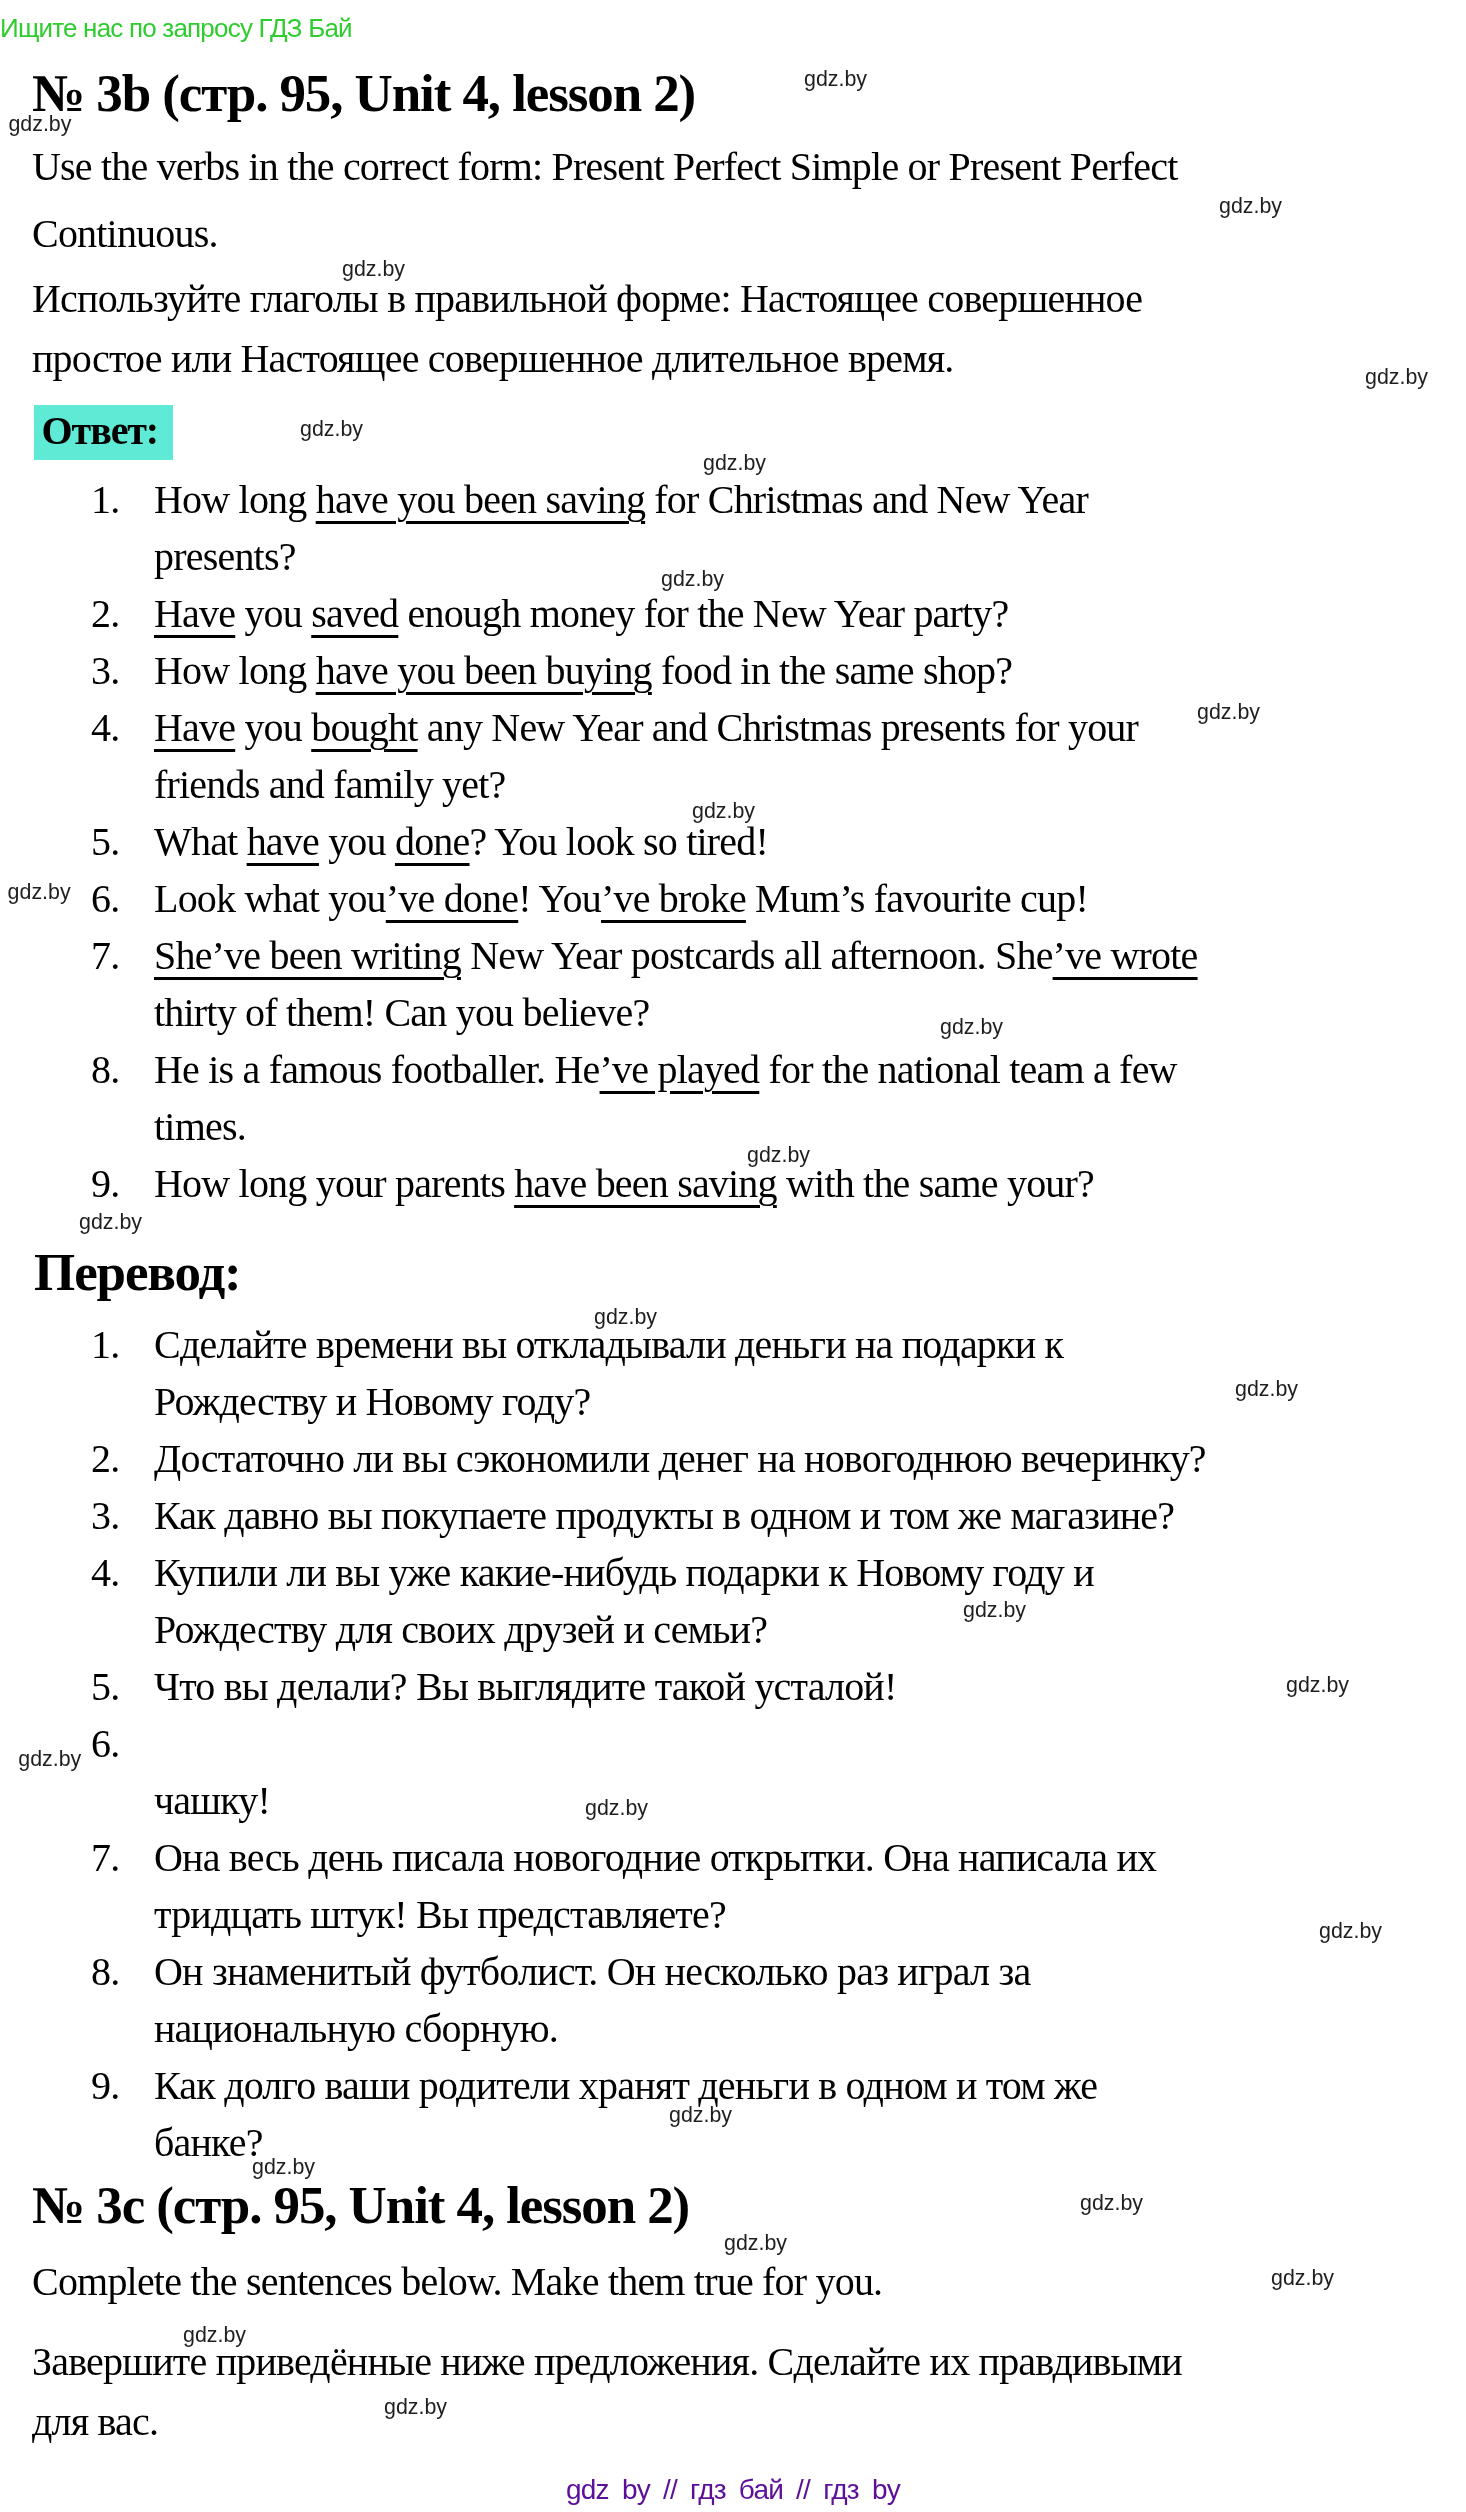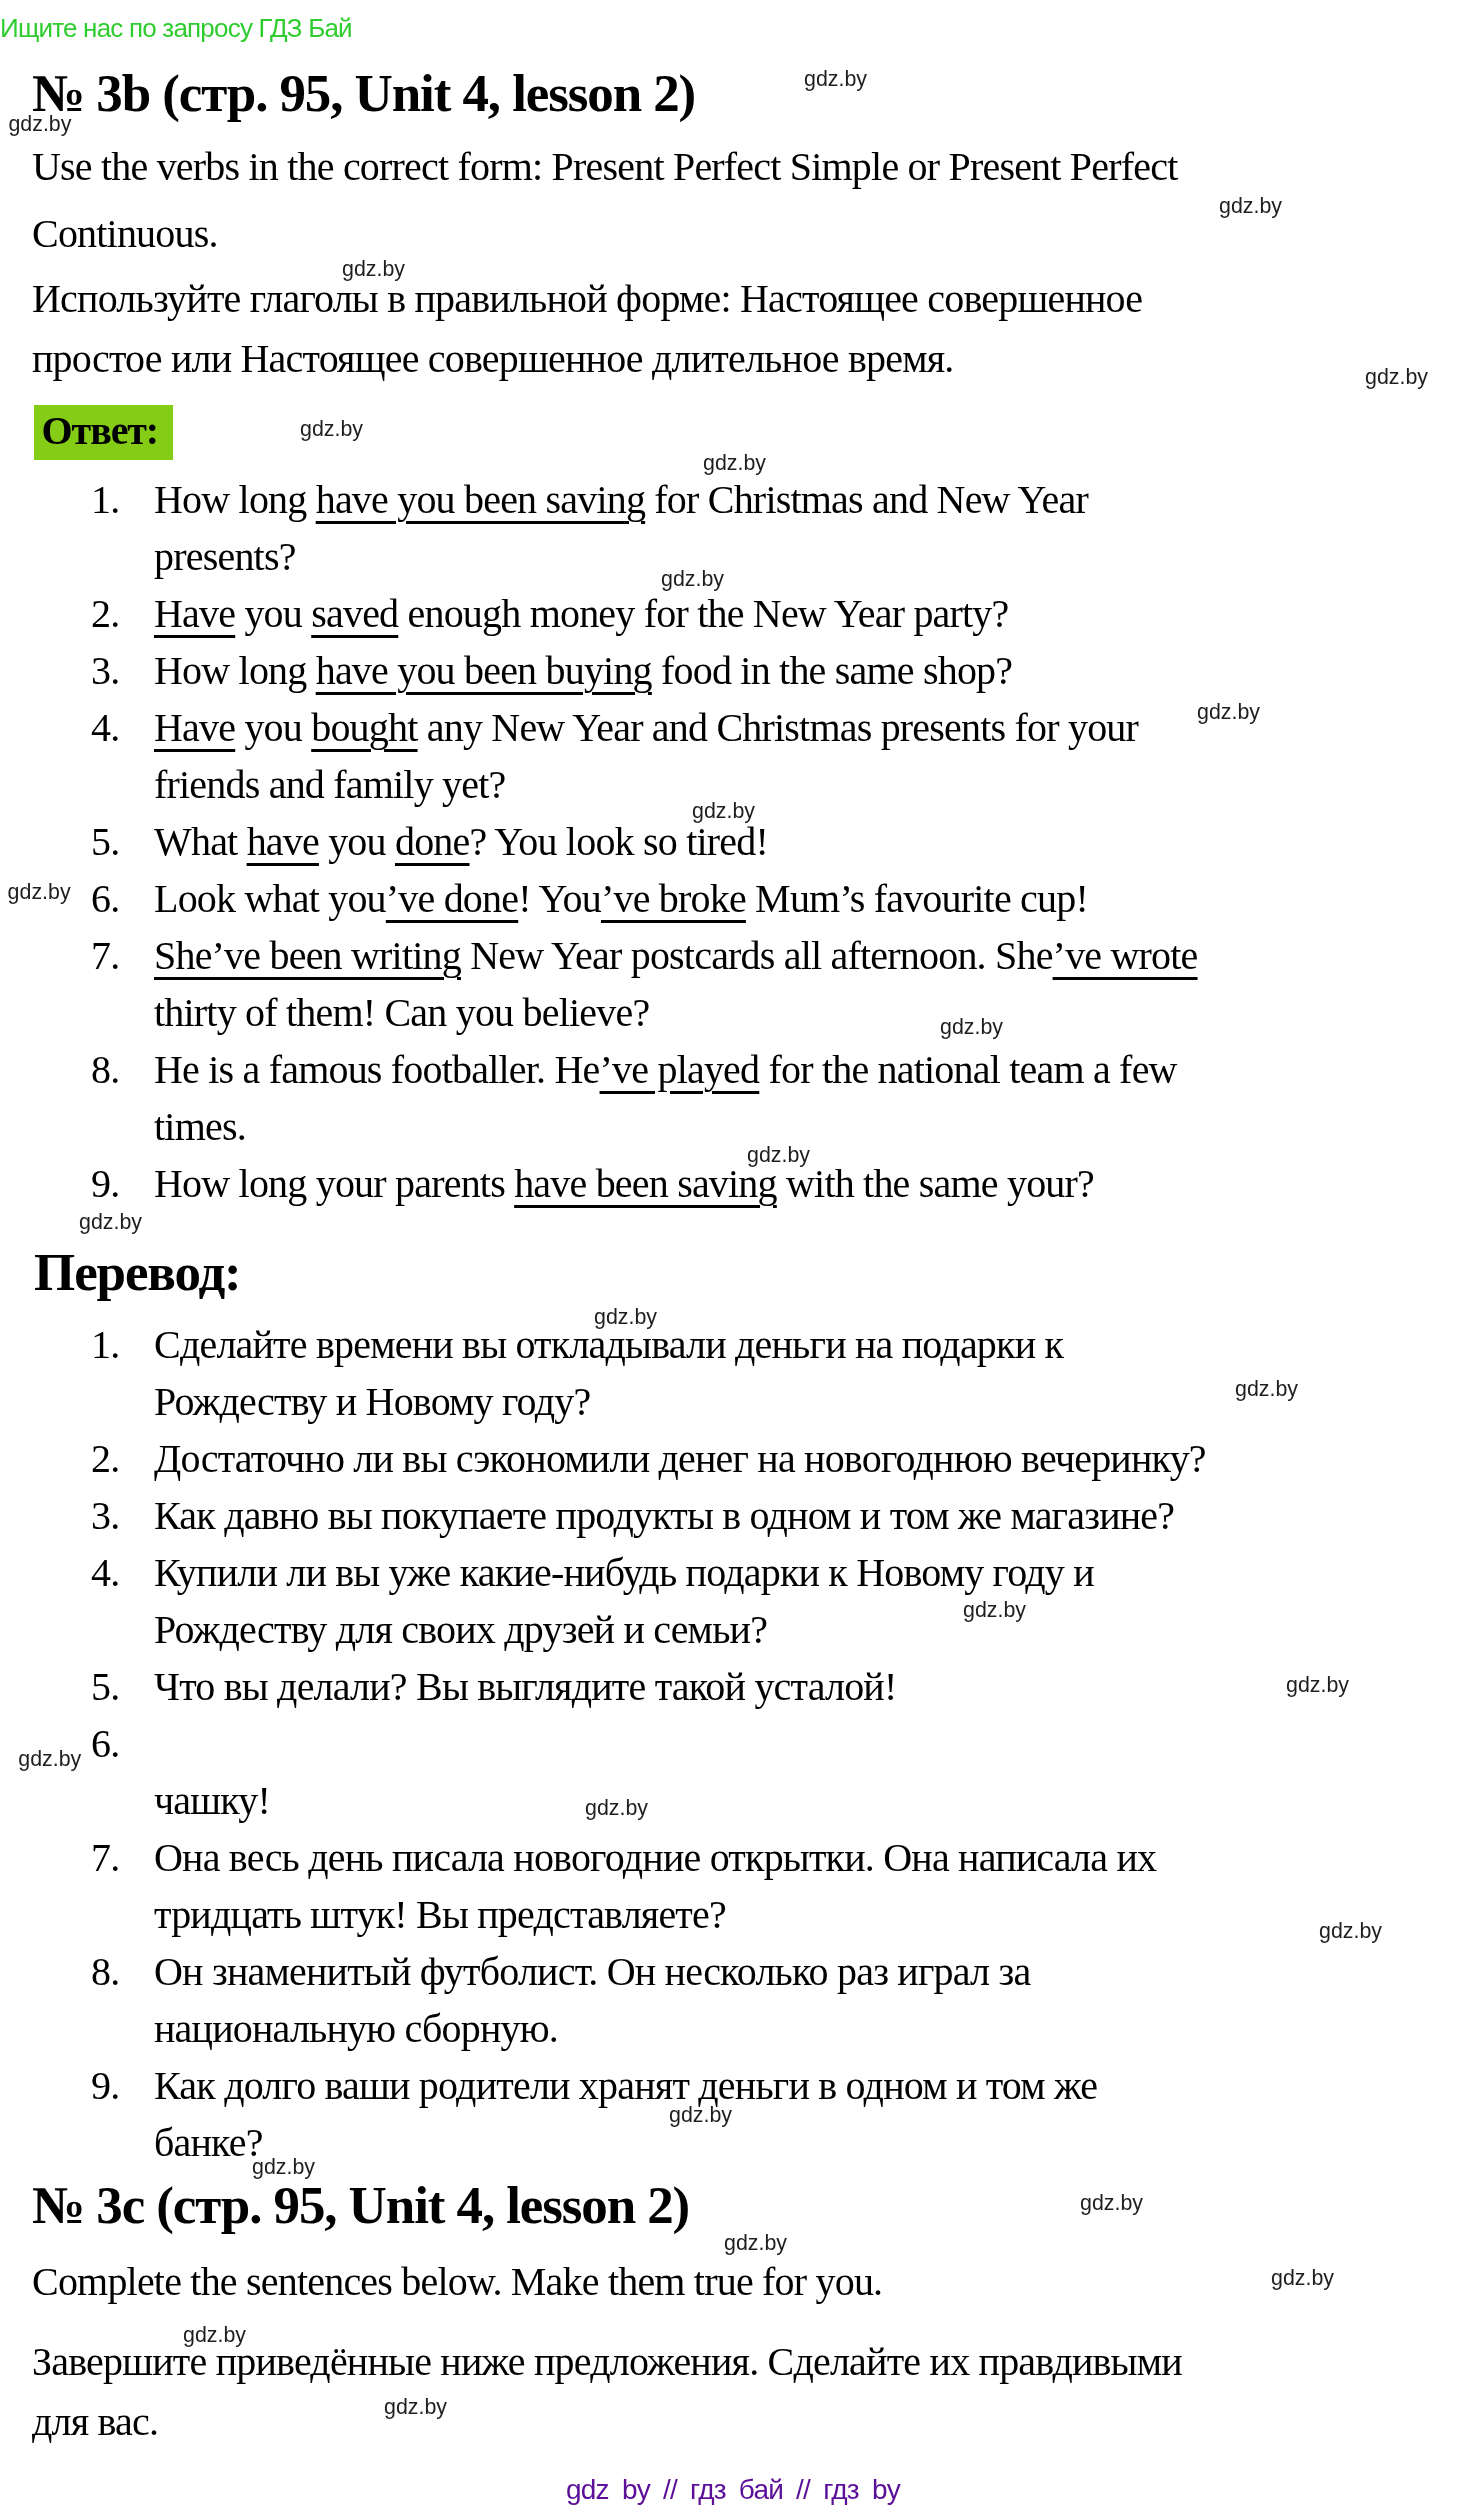--- a/index.html
+++ b/index.html
@@ -110,21 +110,21 @@
   <div class="task lh88" style="left:32px; top:133px;">
     <div class="tline">Use the verbs in the correct form: Present Perfect Simple or Present Perfect</div>
     <div class="tline">Continuous.</div>
   </div>
 
   <div class="task lh78" style="left:32px; top:269px;">
     <div class="tline">Используйте глаголы в правильной форме: Настоящее совершенное</div>
     <div class="tline">простое или Настоящее совершенное длительное время.</div>
   </div>
 
-  <div class="answer-label" id="answer-label" style="background: #84cc16;">Ответ:</div>
+  <div class="answer-label" id="answer-label" style="background: #5eead4;">Ответ:</div>
 
   <div class="list" id="answers" style="top:471px;">
       <div class="item">
         <div class="line"><span class="num">1.</span><span>How long </span><span class="u">have you been saving</span><span> for Christmas and New Year</span></div>
         <div class="line"><span>presents?</span></div>
       </div>
       <div class="item">
         <div class="line"><span class="num">2.</span><span class="u">Have</span><span> you </span><span class="u">saved</span><span> enough money for the New Year party?</span></div>
       </div>
       <div class="item">

